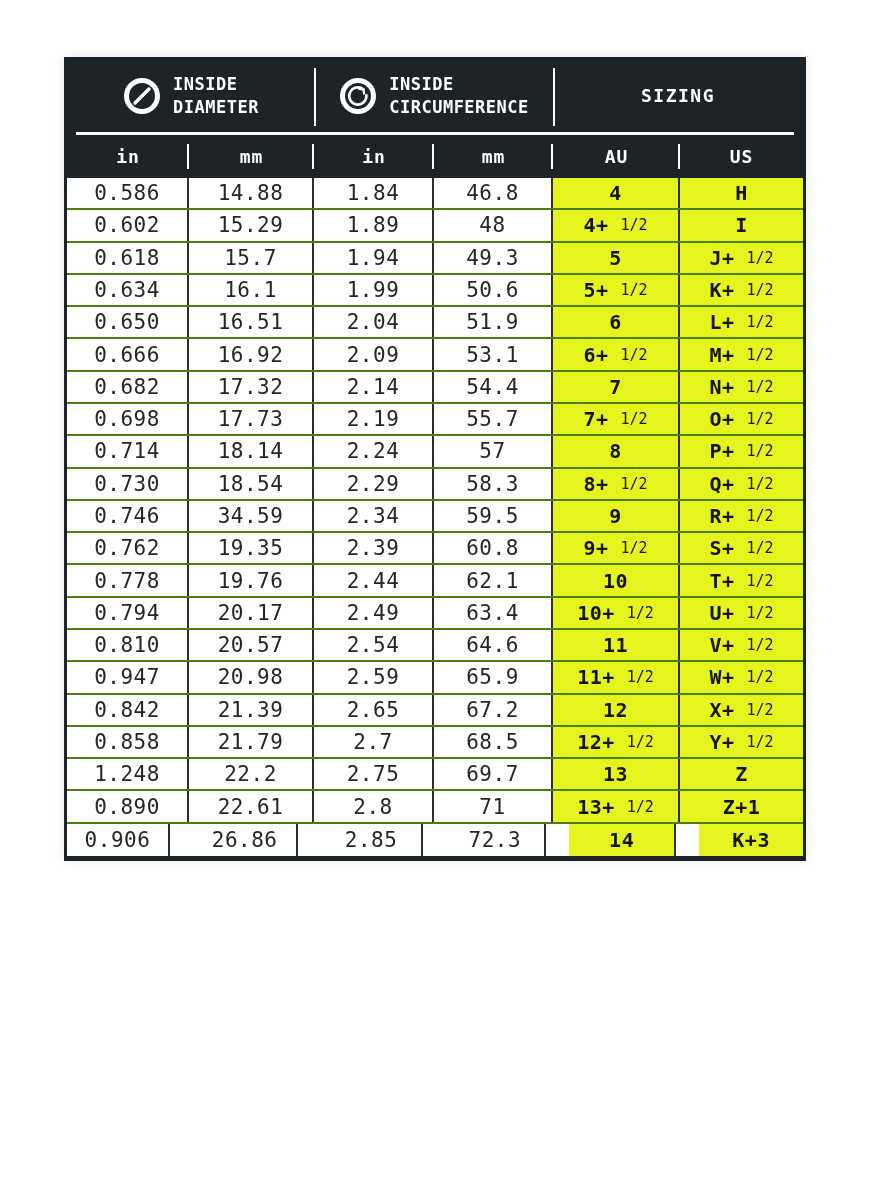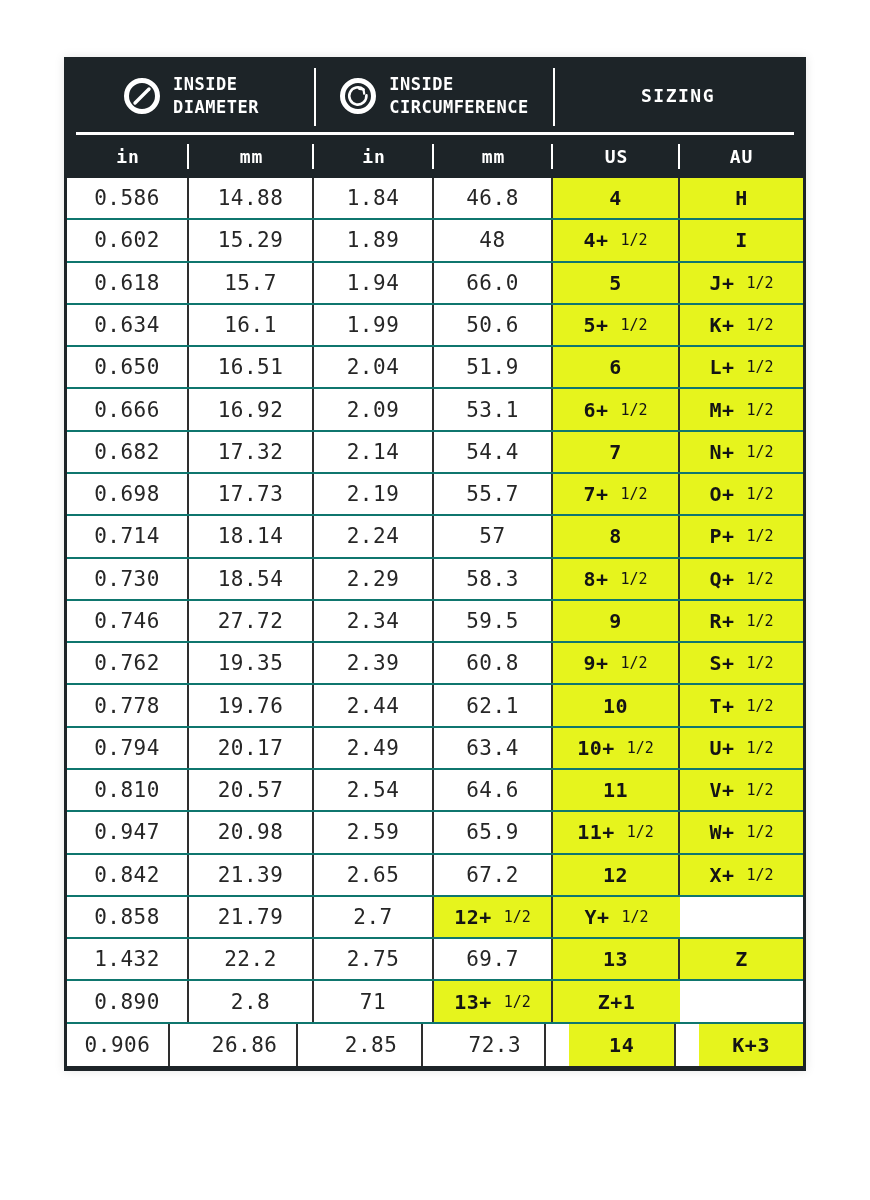--- a/index.html
+++ b/index.html
@@ -6,21 +6,21 @@
   body {
     width: 870px; height: 1200px;
     background: #ffffff;
     font-family: "DejaVu Sans Mono", monospace;
     position: relative;
     overflow: hidden;
   }
   .chart-wrap {
     position: absolute;
     left: 64px; top: 57px;
-    width: 742px; height: 1014px;
+    width: 742px; height: 804px;
     box-sizing: border-box;
     border: 3px solid #1d2428;
     border-bottom-width: 5px;
     display: flex;
     flex-direction: column;
     box-shadow: 0 0 10px rgba(0,0,0,0.10);
     background: #ffffff;
   }
   
   .thead {
@@ -92,21 +92,21 @@
   }
   
   .tbody {
     flex: 1;
     display: grid;
     grid-auto-rows: 1fr;
   }
   .trow {
     display: grid;
     grid-template-columns: 123fr 126fr 121fr 120fr 128fr 124fr;
-    border-bottom: 2px solid #0f766e;
+    border-bottom: 2px solid #4d7c0f;
   }
   .trow:last-child { border-bottom: none; gap: 23px; }
   .tcell {
     display: flex;
     align-items: center;
     justify-content: center;
     font-size: 21px;
     color: #262626;
     letter-spacing: 0.5px;
     border-right: 2px solid #2e2e2e;
@@ -157,22 +157,22 @@
 
     </div>
 
     <div class="head-rule"></div>
 
     <div class="subhead">
       <div class="subhead-cell">in</div>
       <div class="subhead-cell">mm</div>
       <div class="subhead-cell">in</div>
       <div class="subhead-cell">mm</div>
+      <div class="subhead-cell">AU</div>
       <div class="subhead-cell">US</div>
-      <div class="subhead-cell">AU</div>
     </div>
   </div>
 
   <div class="tbody" id="tbody">
       <div class="trow">
         <div class="tcell">0.586</div>
         <div class="tcell">14.88</div>
         <div class="tcell">1.84</div>
         <div class="tcell">46.8</div>
         <div class="tcell size">4</div>
@@ -186,21 +186,21 @@
         <div class="tcell size">
           <span>4+</span>
           <span class="half">1/2</span>
         </div>
         <div class="tcell size">I</div>
       </div>
       <div class="trow">
         <div class="tcell">0.618</div>
         <div class="tcell">15.7</div>
         <div class="tcell">1.94</div>
-        <div class="tcell">66.0</div>
+        <div class="tcell">49.3</div>
         <div class="tcell size">5</div>
         <div class="tcell size">
           <span>J+</span>
           <span class="half">1/2</span>
         </div>
       </div>
       <div class="trow">
         <div class="tcell">0.634</div>
         <div class="tcell">16.1</div>
         <div class="tcell">1.99</div>
@@ -284,21 +284,21 @@
           <span>8+</span>
           <span class="half">1/2</span>
         </div>
         <div class="tcell size">
           <span>Q+</span>
           <span class="half">1/2</span>
         </div>
       </div>
       <div class="trow">
         <div class="tcell">0.746</div>
-        <div class="tcell">27.72</div>
+        <div class="tcell">34.59</div>
         <div class="tcell">2.34</div>
         <div class="tcell">59.5</div>
         <div class="tcell size">9</div>
         <div class="tcell size">
           <span>R+</span>
           <span class="half">1/2</span>
         </div>
       </div>
       <div class="trow">
         <div class="tcell">0.762</div>
@@ -372,39 +372,41 @@
         <div class="tcell size">12</div>
         <div class="tcell size">
           <span>X+</span>
           <span class="half">1/2</span>
         </div>
       </div>
       <div class="trow">
         <div class="tcell">0.858</div>
         <div class="tcell">21.79</div>
         <div class="tcell">2.7</div>
+        <div class="tcell">68.5</div>
         <div class="tcell size">
           <span>12+</span>
           <span class="half">1/2</span>
         </div>
         <div class="tcell size">
           <span>Y+</span>
           <span class="half">1/2</span>
         </div>
       </div>
       <div class="trow">
-        <div class="tcell">1.432</div>
+        <div class="tcell">1.248</div>
         <div class="tcell">22.2</div>
         <div class="tcell">2.75</div>
         <div class="tcell">69.7</div>
         <div class="tcell size">13</div>
         <div class="tcell size">Z</div>
       </div>
       <div class="trow">
         <div class="tcell">0.890</div>
+        <div class="tcell">22.61</div>
         <div class="tcell">2.8</div>
         <div class="tcell">71</div>
         <div class="tcell size">
           <span>13+</span>
           <span class="half">1/2</span>
         </div>
         <div class="tcell size">Z+1</div>
       </div>
       <div class="trow">
         <div class="tcell">0.906</div>

